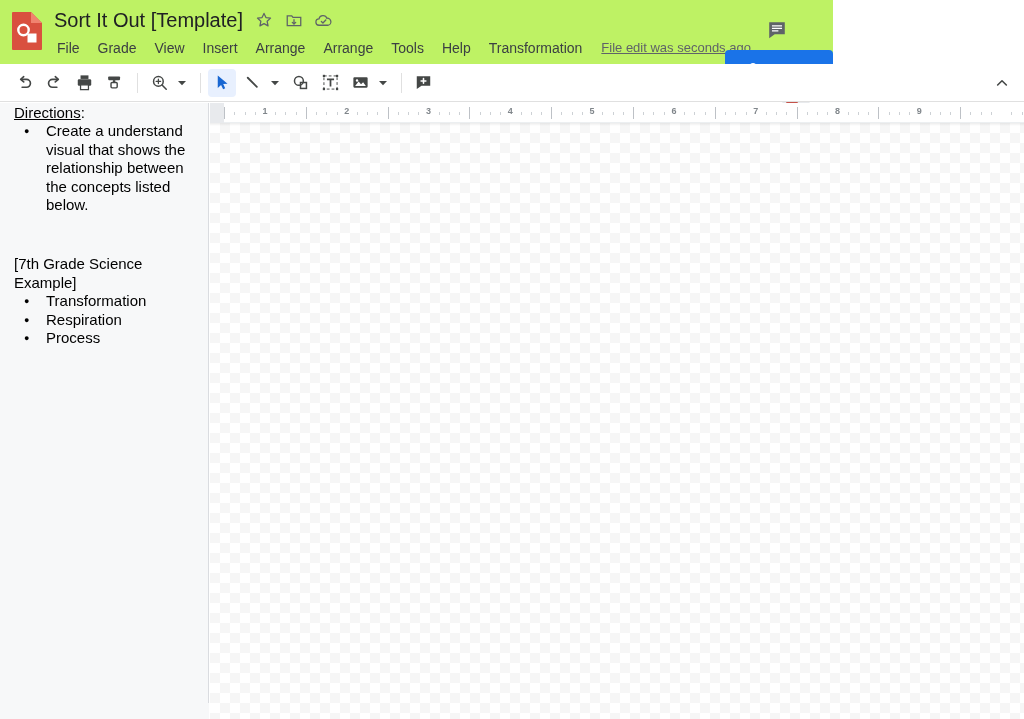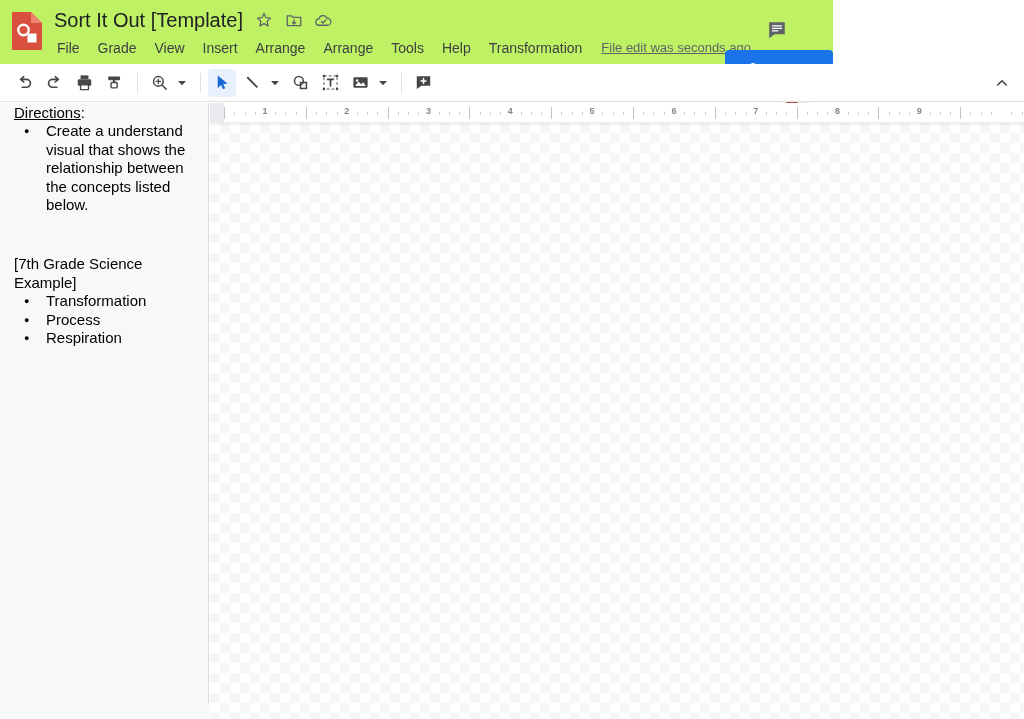--- a/index.html
+++ b/index.html
@@ -455,22 +455,22 @@
       <li>Create a understand visual that shows the relationship between the concepts listed below.</li>
     </ul>
 
     <div class="sb-block" style="padding-top:40px;">
       <div class="sb-para">[7th Grade Science Example]</div>
     </div>
 
 
     <ul class="sb-list">
       <li>Transformation</li>
+      <li>Respiration</li>
       <li>Process</li>
-      <li>Respiration</li>
     </ul>
 
   </div>
 </div>
 <div class="sidebar-bottom"></div>
 
 <div class="canvas">
   <div class="canvas-topshade"></div>
 </div>
 

